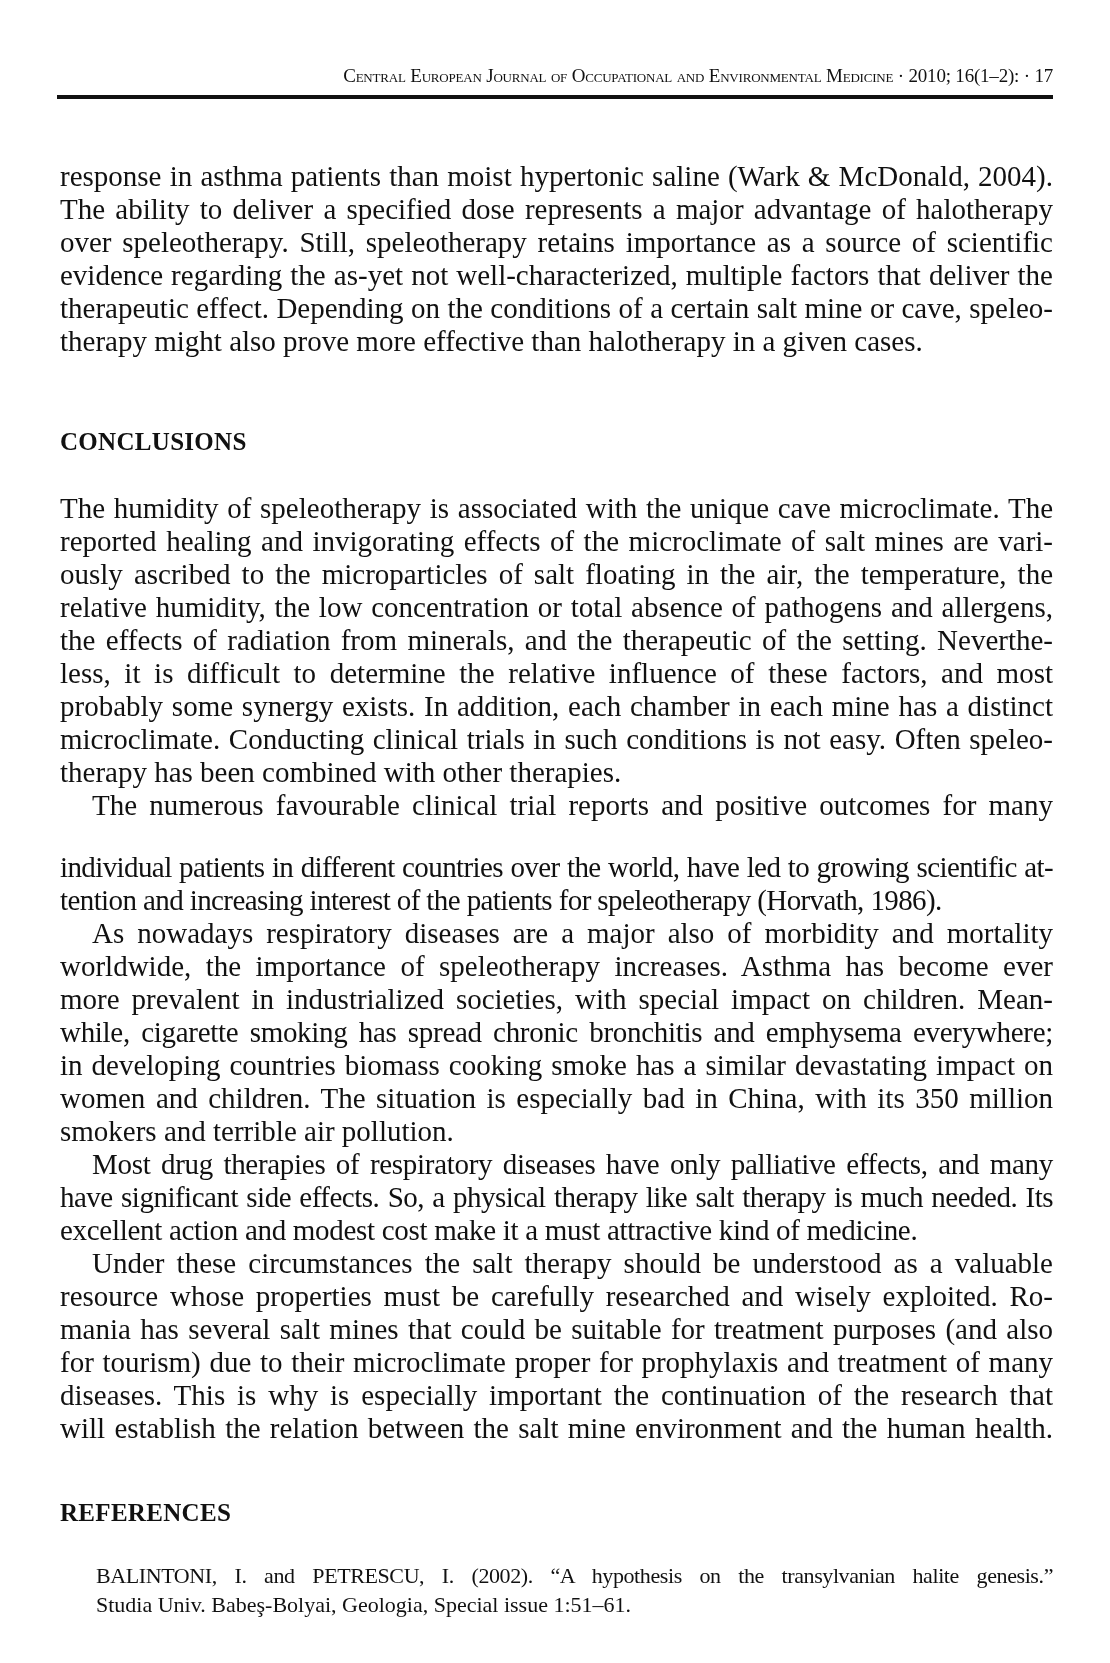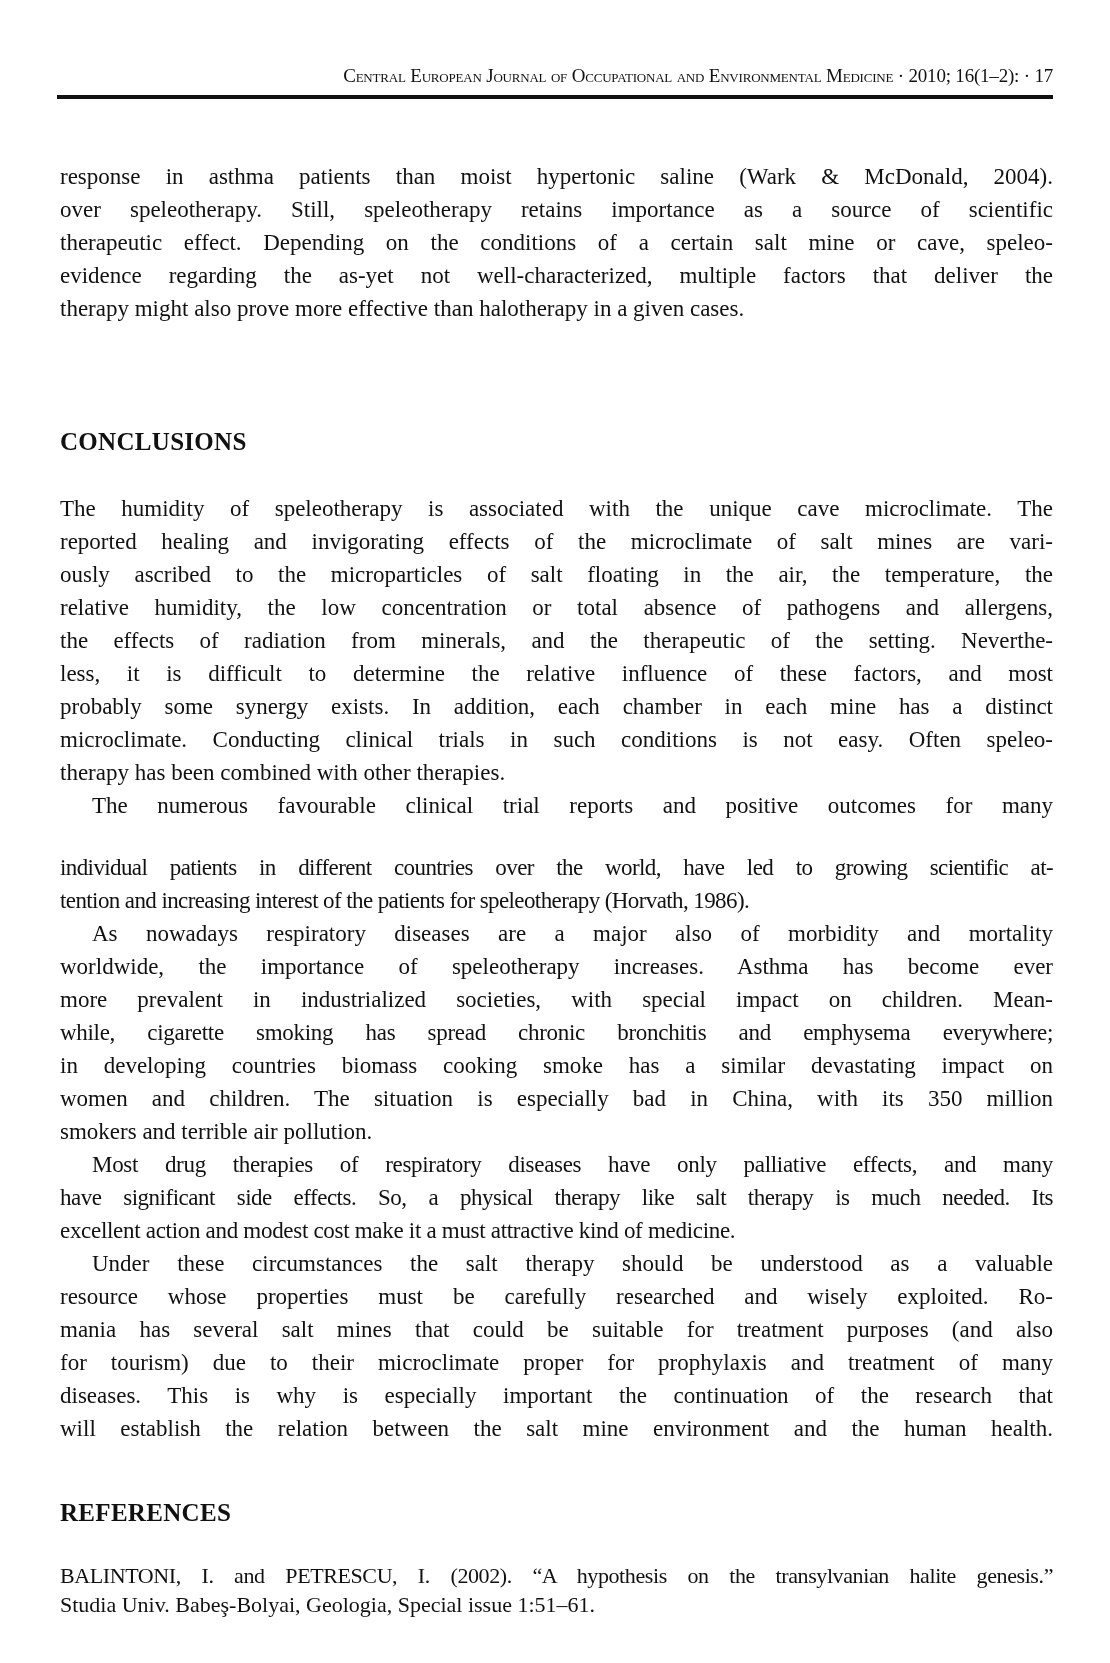--- a/index.html
+++ b/index.html
@@ -4,44 +4,45 @@
   <style>
     html, body { margin: 0; padding: 0; background: #ffffff; }
     body { width: 1110px; height: 1663px; position: relative; overflow: hidden;
            font-family: "Liberation Serif", "DejaVu Serif", serif; color: #111111; }
     .page { position: absolute; left: 0; top: 0; width: 1110px; height: 1626px; padding-left: 8px; }
     .running-head { position: absolute; left: 60px; top: 64px; width: 993px; text-align: right;
                     font-size: 19px; letter-spacing: -0.2px; white-space: nowrap; line-height: 24px; }
     .running-head .sc { font-variant: small-caps; }
     .head-rule { position: absolute; left: 57px; top: 95px; width: 996px; height: 4px; background: #111111; }
     .block { position: absolute; left: 60px; width: 993px; }
-    .line { display: block; height: 33px; line-height: 33px; font-size: 23px;
+    .line { display: block; height: 33px; line-height: 33px; font-size: 29px;
             text-align: justify; text-align-last: justify; white-space: nowrap; overflow: visible; }
     .line.last { text-align-last: left; }
     .line.indent { padding-left: 32px; }
     .heading { position: absolute; left: 60px; font-size: 25px; font-weight: bold; line-height: 30px; letter-spacing: 0.3px; text-align: right; }
     .ref { position: absolute; left: 60px; width: 993px; }
-    .ref .line { font-size: 22px; height: 29px; line-height: 29px; }
+    .ref .line { font-size: 22px; height: 29px; line-height: 29px; margin-left: 36px; }
   </style>
 </head>
 <body>
 
 <div class="page">
 
   <div class="running-head">
     <span class="sc">Central European Journal of Occupational and Environmental Medicine</span>
     <span>· 2010; 16(1–2): · 17</span>
   </div>
   <div class="head-rule"></div>
 
   <div class="block" style="top:160px;">
     <span class="line">response in asthma patients than moist hypertonic saline (Wark &amp; McDonald, 2004).</span>
+    <span class="line">The ability to deliver a specified dose represents a major advantage of halotherapy</span>
     <span class="line">over speleotherapy. Still, speleotherapy retains importance as a source of scientific</span>
+    <span class="line">evidence regarding the as-yet not well-characterized, multiple factors that deliver the</span>
     <span class="line">therapeutic effect. Depending on the conditions of a certain salt mine or cave, speleo-</span>
-    <span class="line">evidence regarding the as-yet not well-characterized, multiple factors that deliver the</span>
     <span class="line last">therapy might also prove more effective than halotherapy in a given cases.</span>
   </div>
 
   <div class="heading" style="top:427px;">CONCLUSIONS</div>
 
   <div class="block" style="top:492px;">
     <span class="line">The humidity of speleotherapy is associated with the unique cave microclimate. The</span>
     <span class="line">reported healing and invigorating effects of the microclimate of salt mines are vari-</span>
     <span class="line">ously ascribed to the microparticles of salt floating in the air, the temperature, the</span>
     <span class="line">relative humidity, the low concentration or total absence of pathogens and allergens,</span>

